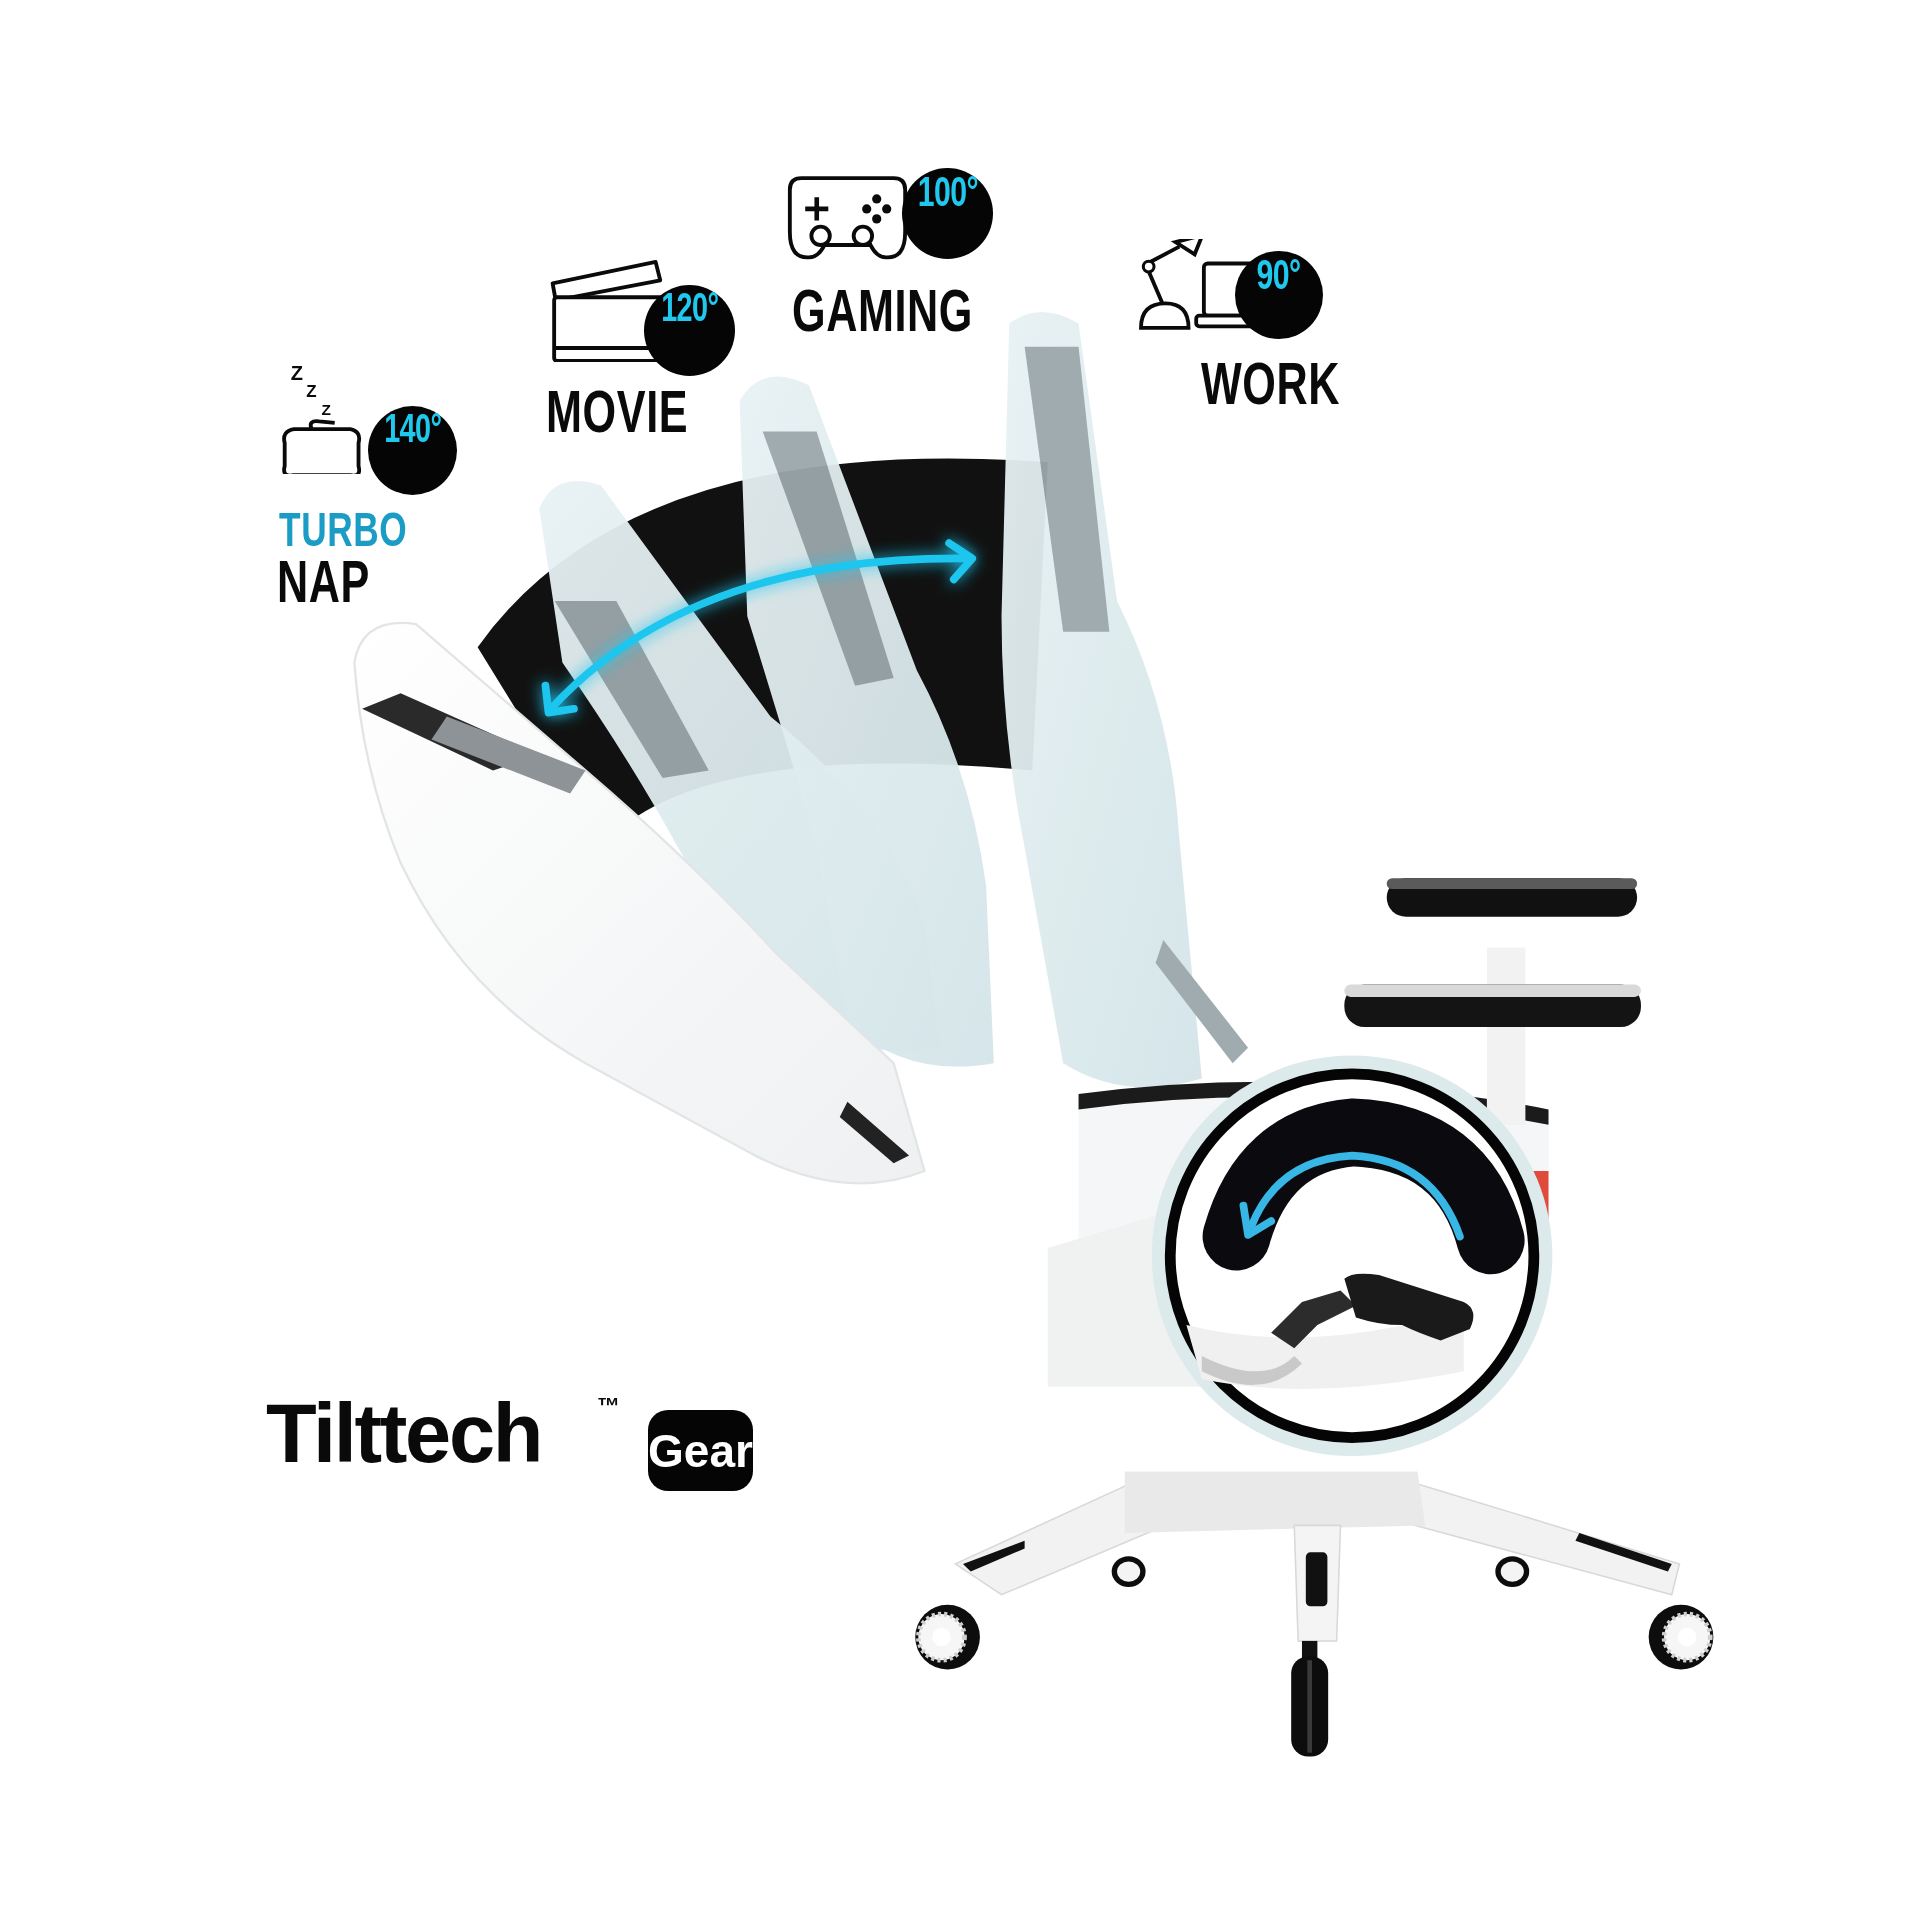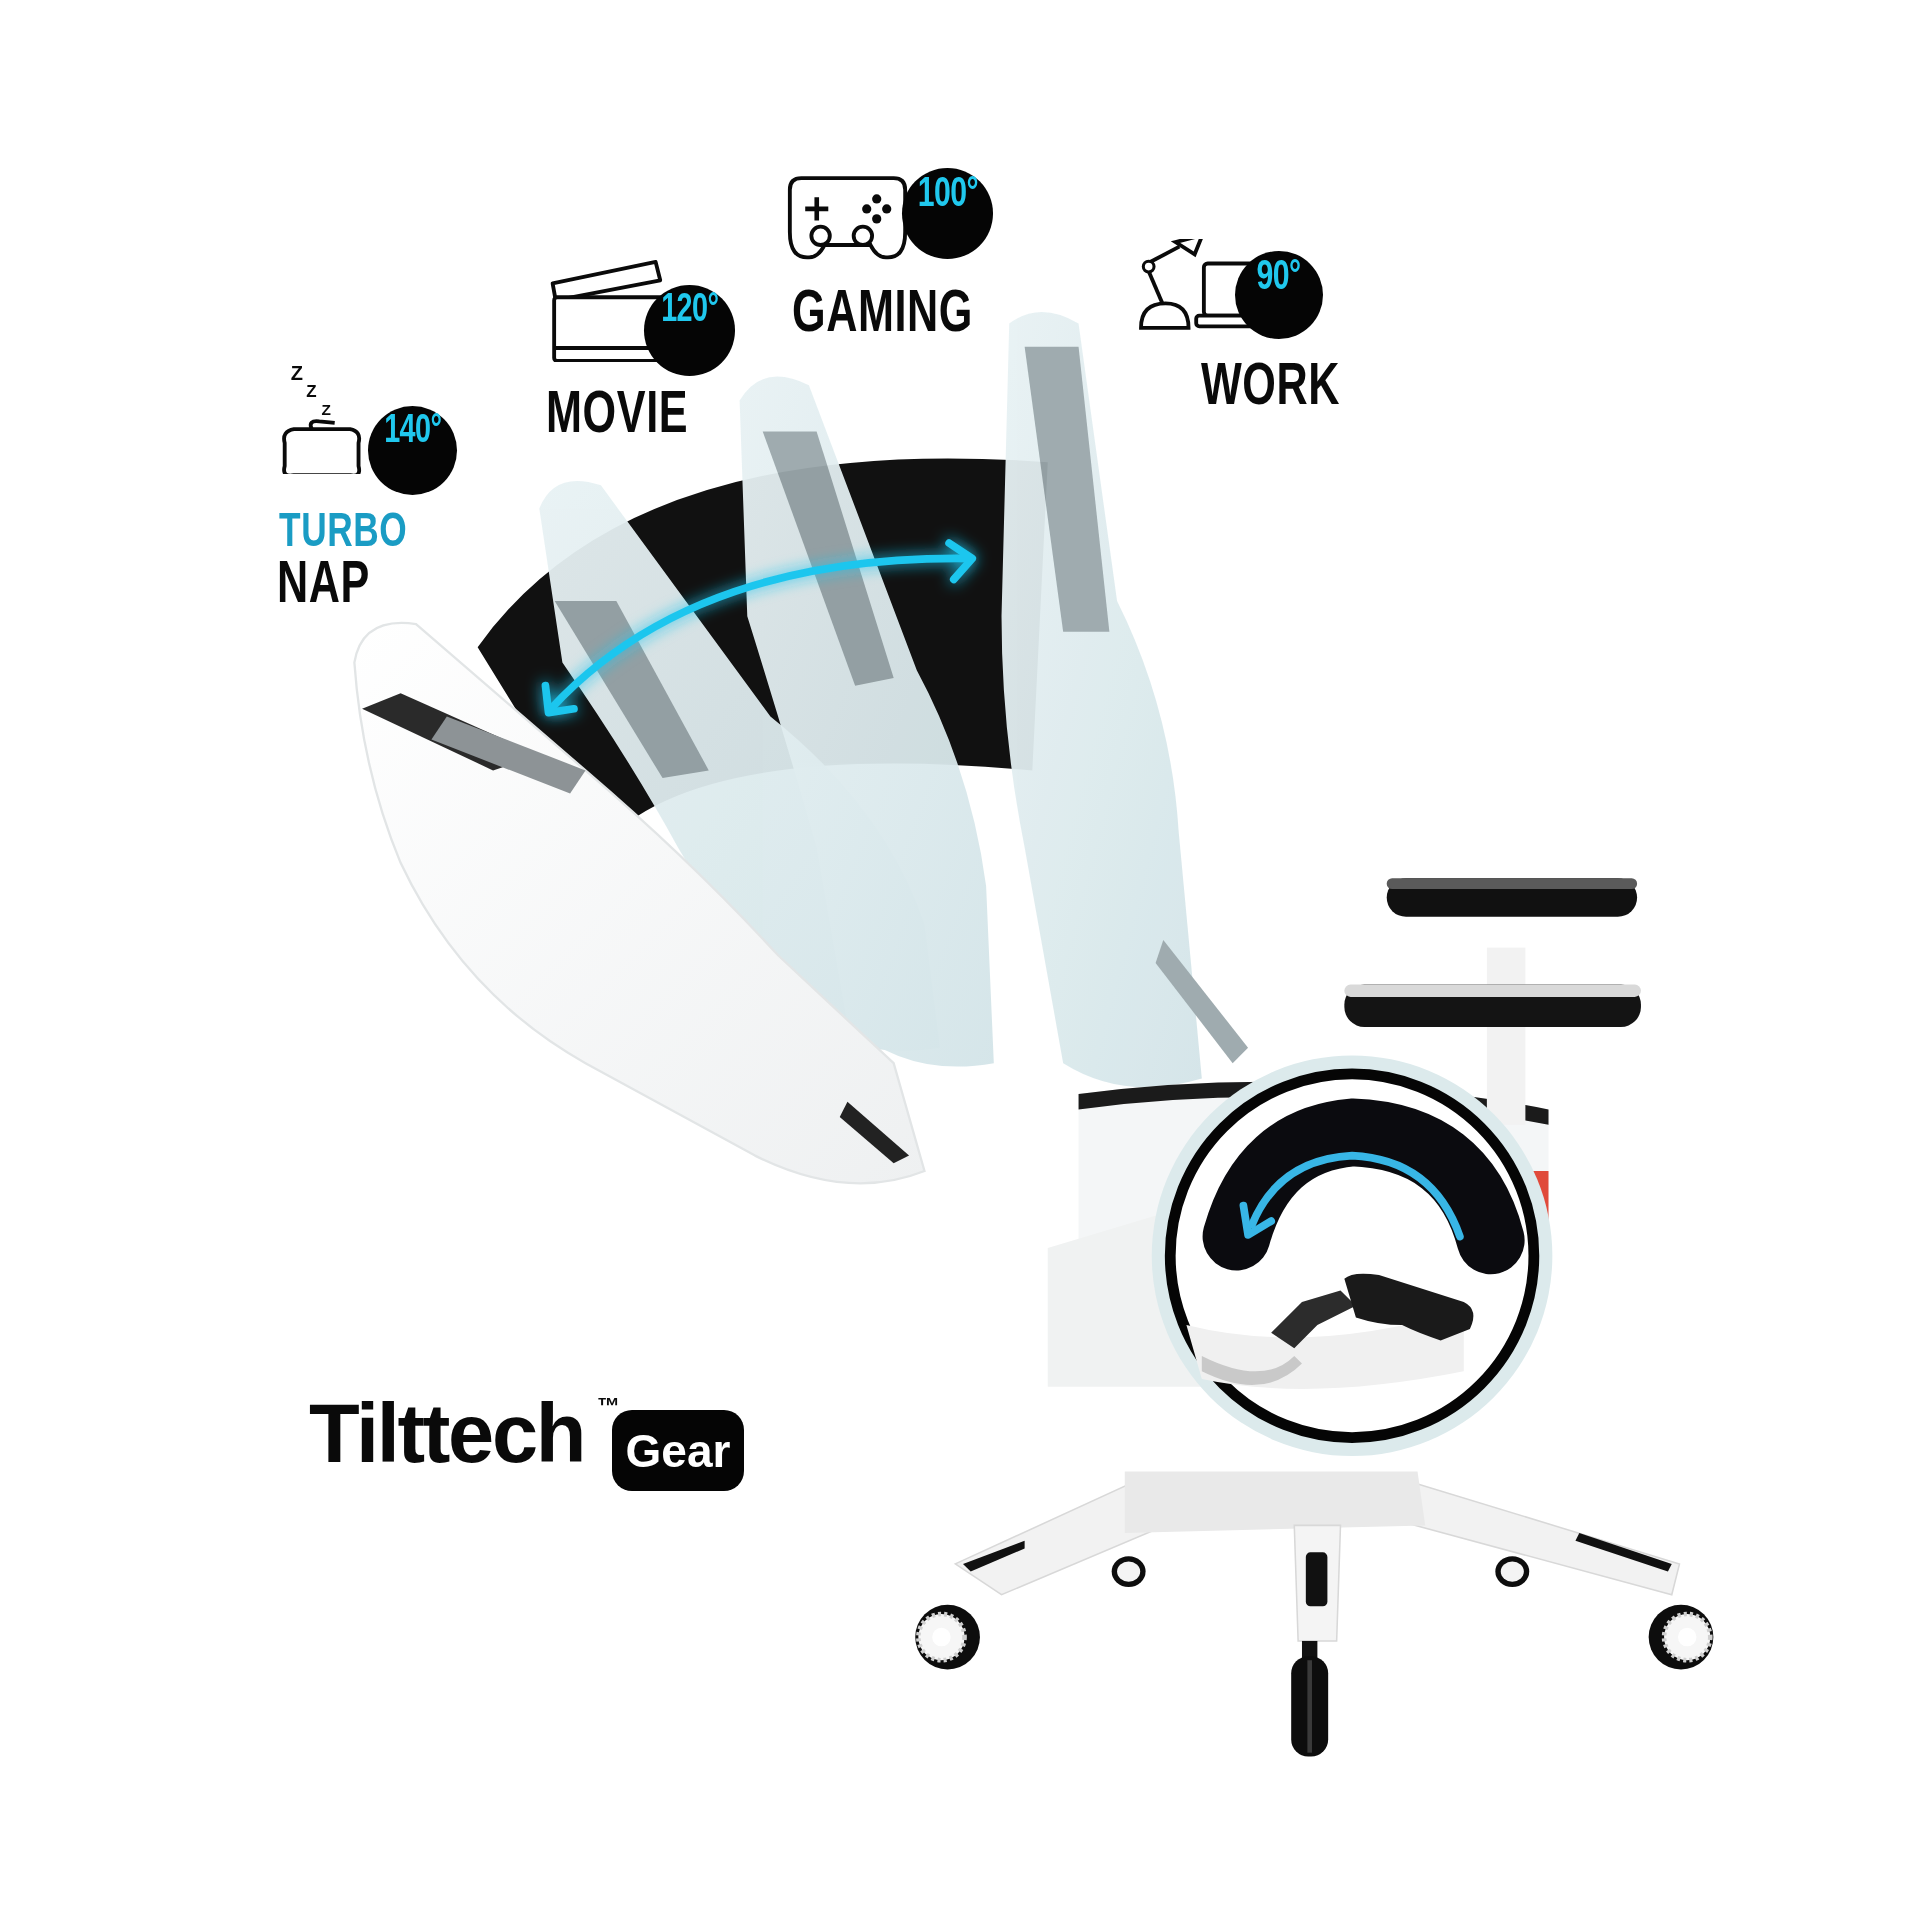--- a/index.html
+++ b/index.html
@@ -201,19 +201,19 @@
     <rect x="92" y="32" width="70" height="68" rx="5" fill="#fff" stroke="#0a0a0a" stroke-width="5"></rect>
     <rect x="82" y="100" width="88" height="14" rx="4" fill="#fff" stroke="#0a0a0a" stroke-width="5"></rect>
   </svg>
   <div class="badge" style="left:102px;top:3.9px;width:88px;height:88px;">
     <span style="font-size:42px;">90°</span>
   </div>
   <div class="abs cond label-black" style="left:68px;top:102px;">WORK</div>
 </div>
 
 <div class="abs" style="left:266px;top:1391px;height:85px;">
-  <span class="abs brand" style="left:0;top:0;font-size:83px;letter-spacing:-2.3px;line-height:85px;margin-left:43px;">Tilttech</span>
+  <span class="abs brand" style="left:0;top:0;font-size:83px;letter-spacing:-2.3px;line-height:85px;">Tilttech</span>
   <span class="abs brand" style="left:331px;top:1.5px;font-size:23px;">™</span>
-  <div class="abs gear-pill" style="left:346px;top:19px;width:132px;height:81px;">
+  <div class="abs gear-pill" style="left:382px;top:19px;width:105px;height:81px;">
     <span style="font-weight:700;font-size:46px;font-family:'Liberation Sans', sans-serif;">Gear</span>
   </div>
 </div>
 
 
 </body></html>

